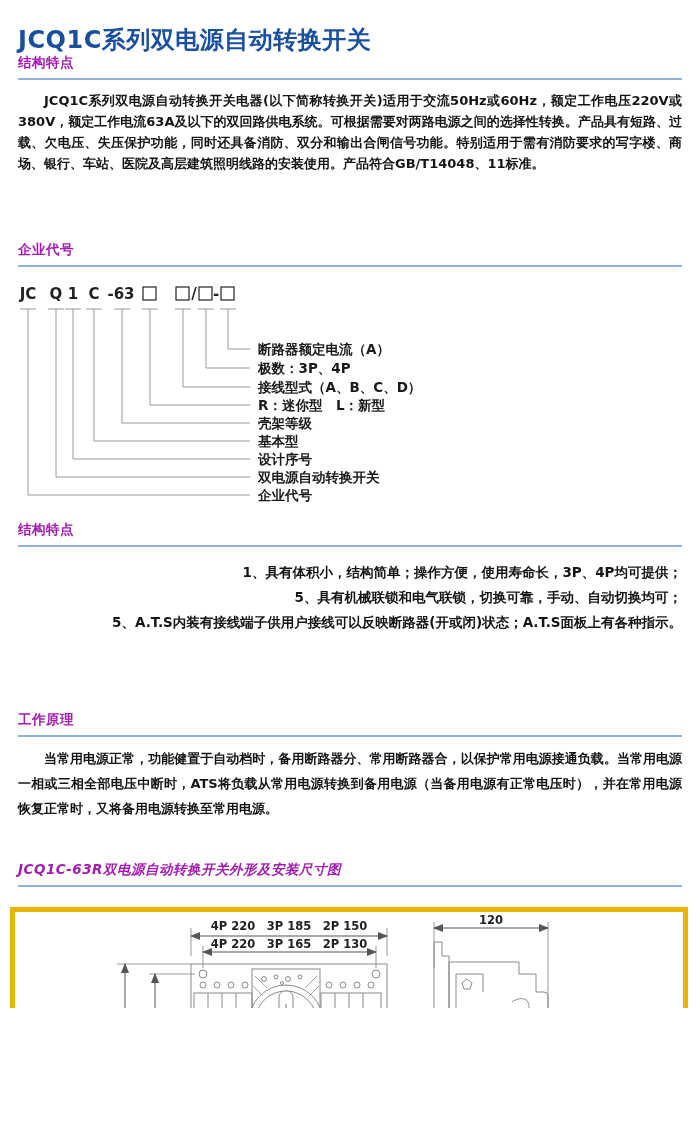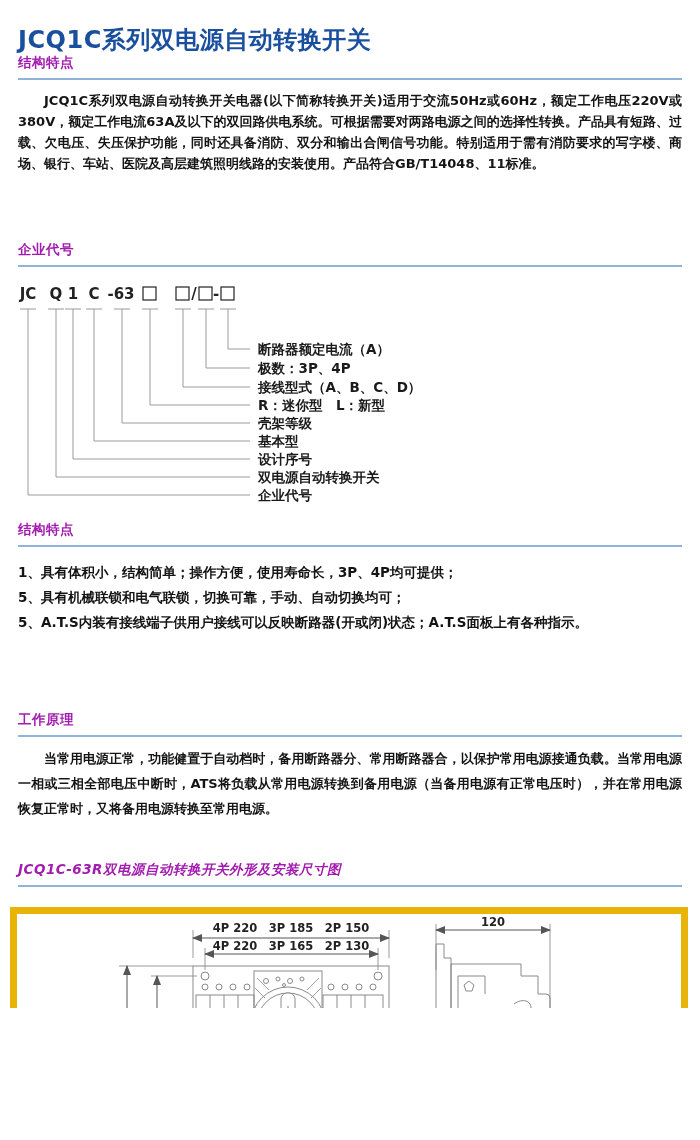--- a/index.html
+++ b/index.html
@@ -19,27 +19,27 @@
   .para{
     position:absolute;left:18px;right:18px;
     font-size:13px;font-weight:600;line-height:21px;color:#141414;
     text-align:justify;text-indent:2em;
   }
   .para2{line-height:25px;}
   .feature-list{
     position:absolute;left:18px;right:18px;
     font-size:13.5px;font-weight:600;color:#141414;
   }
-  .feature-list .item{line-height:25px;white-space:nowrap;}
+  .feature-list .item{line-height:25px;white-space:nowrap;text-align:right;}
   .model-svg{position:absolute;left:18px;top:282px;}
   .model-svg text.mcode{font-size:15px;font-weight:600;fill:#222;}
   .model-svg text.mlabel{font-size:13.5px;font-weight:600;fill:#1a1a1a;}
   .draw-box{
     position:absolute;left:10px;top:907px;width:678px;height:182px;
-    border:7px solid #eab308;background:#ffffff;box-sizing:border-box;
+    border:5px solid #eab308;background:#ffffff;box-sizing:border-box;
   }
   .draw-svg text{font-weight:600;fill:#222;}
   .dim-text{font-size:11.5px;}
   .cap-text{font-size:13px;fill:#333;}
 </style>
 </head>
 <body>
 
 <div class="page">
 

